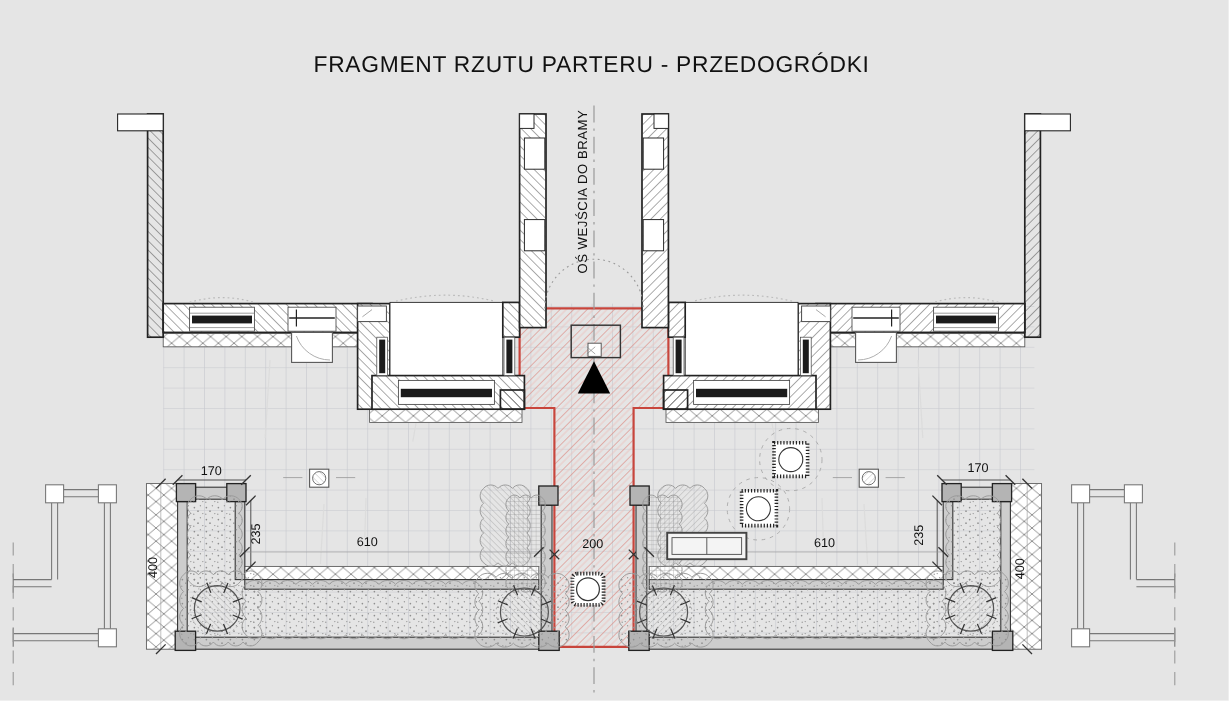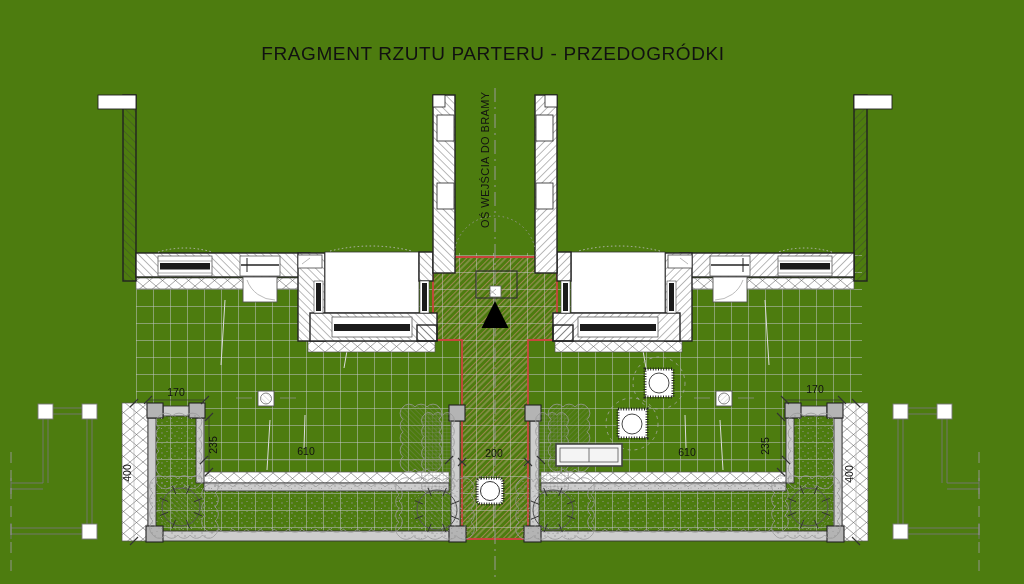--- a/index.html
+++ b/index.html
@@ -1,17 +1,17 @@
 <!DOCTYPE html>
 <html><head>
 <meta charset="utf-8">
 <style>
   html,body{margin:0;padding:0;background:#ffffff;}
   body{font-family:"Liberation Sans", sans-serif;}
-  #stage{position:relative;width:1024px;height:584px;background:#4d7c0f;overflow:hidden;}
+  #stage{position:relative;width:1024px;height:584px;background:#e5e5e5;overflow:hidden;}
   svg{display:block;}
   text{fill:#111;}
   .dim{font-size:10.5px;}
   .ttl{font-size:19px;letter-spacing:0.6px;}
   .axis{font-size:11px;letter-spacing:0.4px;}
 </style>
 </head>
 <body>
 
 <div id="stage">

